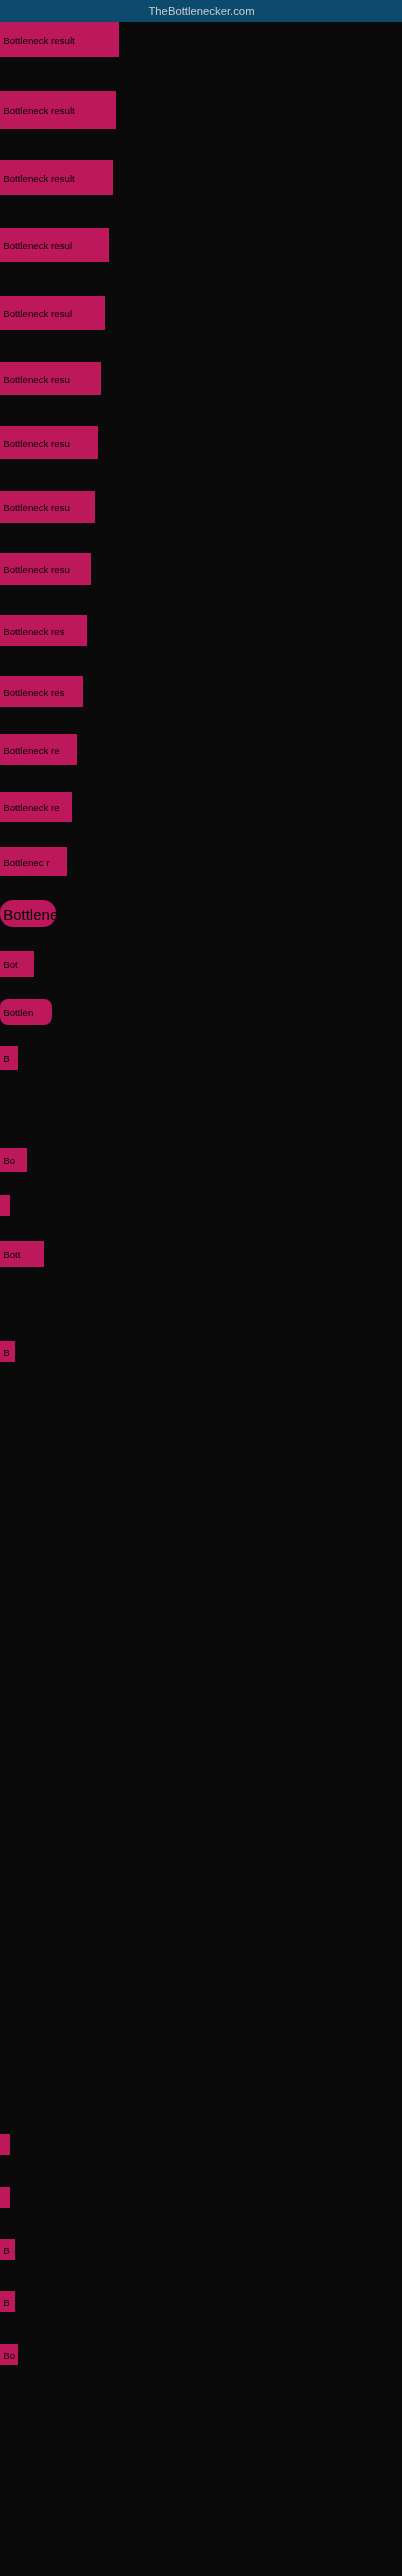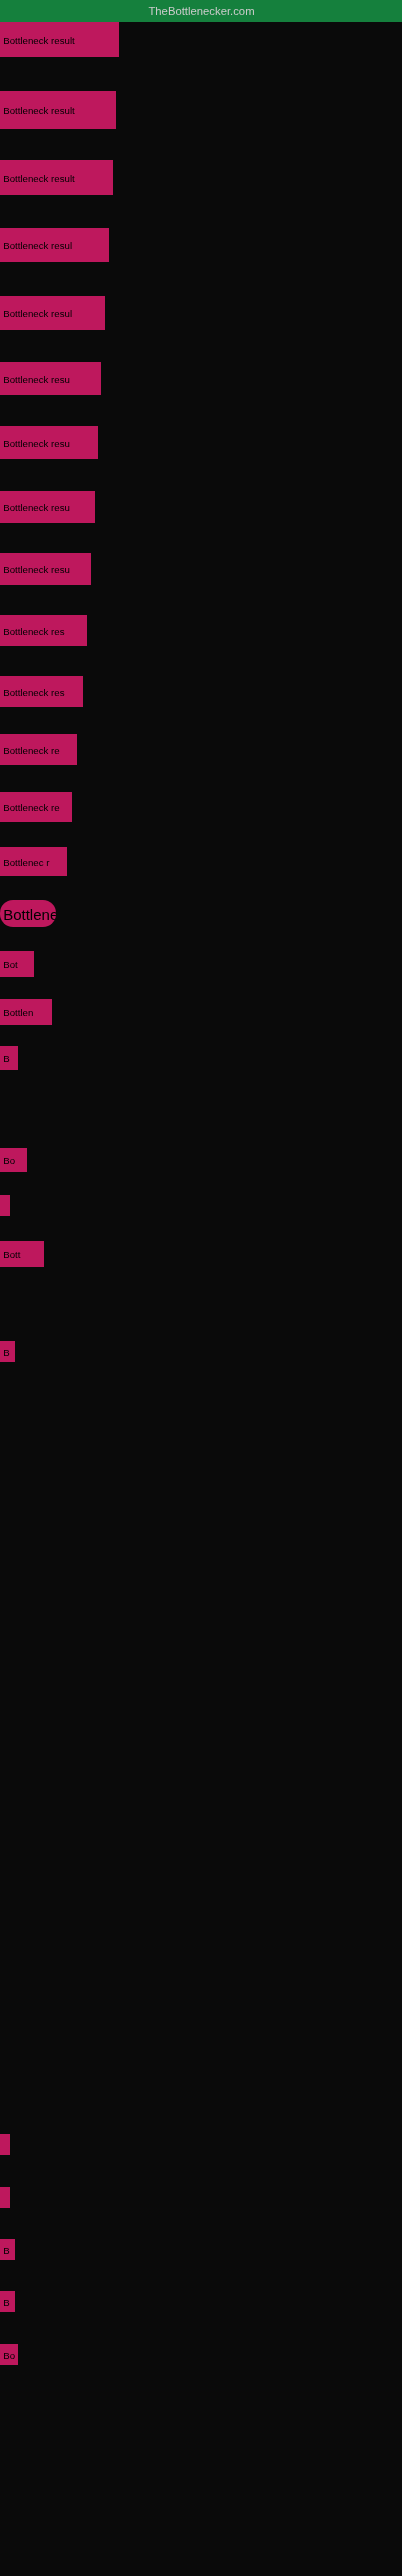--- a/index.html
+++ b/index.html
@@ -12,21 +12,21 @@
       width: 403px;
       min-height: 2576px;
       font-family: Arial, sans-serif;
       position: relative;
     }
     .site-title {
       text-align: center;
       color: #cccccc;
       font-size: 11.3px;
       padding: 4.8px 0;
-      background-color: #15803d;
+      background-color: #0c4a6e;
     }
     .bar-row {
       position: absolute;
       left: 0;
       display: flex;
       align-items: center;
     }
     .bar-label {
       background-color: #be185d;
       color: #000;
@@ -85,21 +85,21 @@
     <div class="bar-row" style="top: 825px; height: 29px;">
       <div class="bar-label" style="width: 67px; height: 29px; line-height: 29px; font-size: 9.7px;">Bottlenec r</div>
     </div>
     <div class="bar-row" style="top: 878px; height: 27px;">
       <div class="bar-label" style="width: 56px; height: 27px; line-height: 27px; font-size: 15px; border-radius: 13px;">Bottlenec</div>
     </div>
     <div class="bar-row" style="top: 929px; height: 26px;">
       <div class="bar-label" style="width: 34px; height: 26px; line-height: 26px; font-size: 9.7px;">Bot</div>
     </div>
     <div class="bar-row" style="top: 977px; height: 26px;">
-      <div class="bar-label" style="width: 52px; height: 26px; line-height: 26px; font-size: 9.7px;">Bottlen</div>
+      <div class="bar-label" style="width: 52px; height: 26px; line-height: 26px; font-size: 9.7px; border-radius: 8px;">Bottlen</div>
     </div>
     <div class="bar-row" style="top: 1024px; height: 24px;">
       <div class="bar-label" style="width: 17.7px; height: 24px; line-height: 24px; font-size: 9.7px;">B</div>
     </div>
     <div class="bar-row" style="top: 1126px; height: 24px;">
       <div class="bar-label" style="width: 27px; height: 24px; line-height: 24px; font-size: 9.7px;">Bo</div>
     </div>
     <div class="bar-row" style="top: 1173px; height: 21px;">
       <div class="bar-label" style="width: 9.7px; height: 21px; line-height: 21px; font-size: 9.7px;"></div>
     </div>

